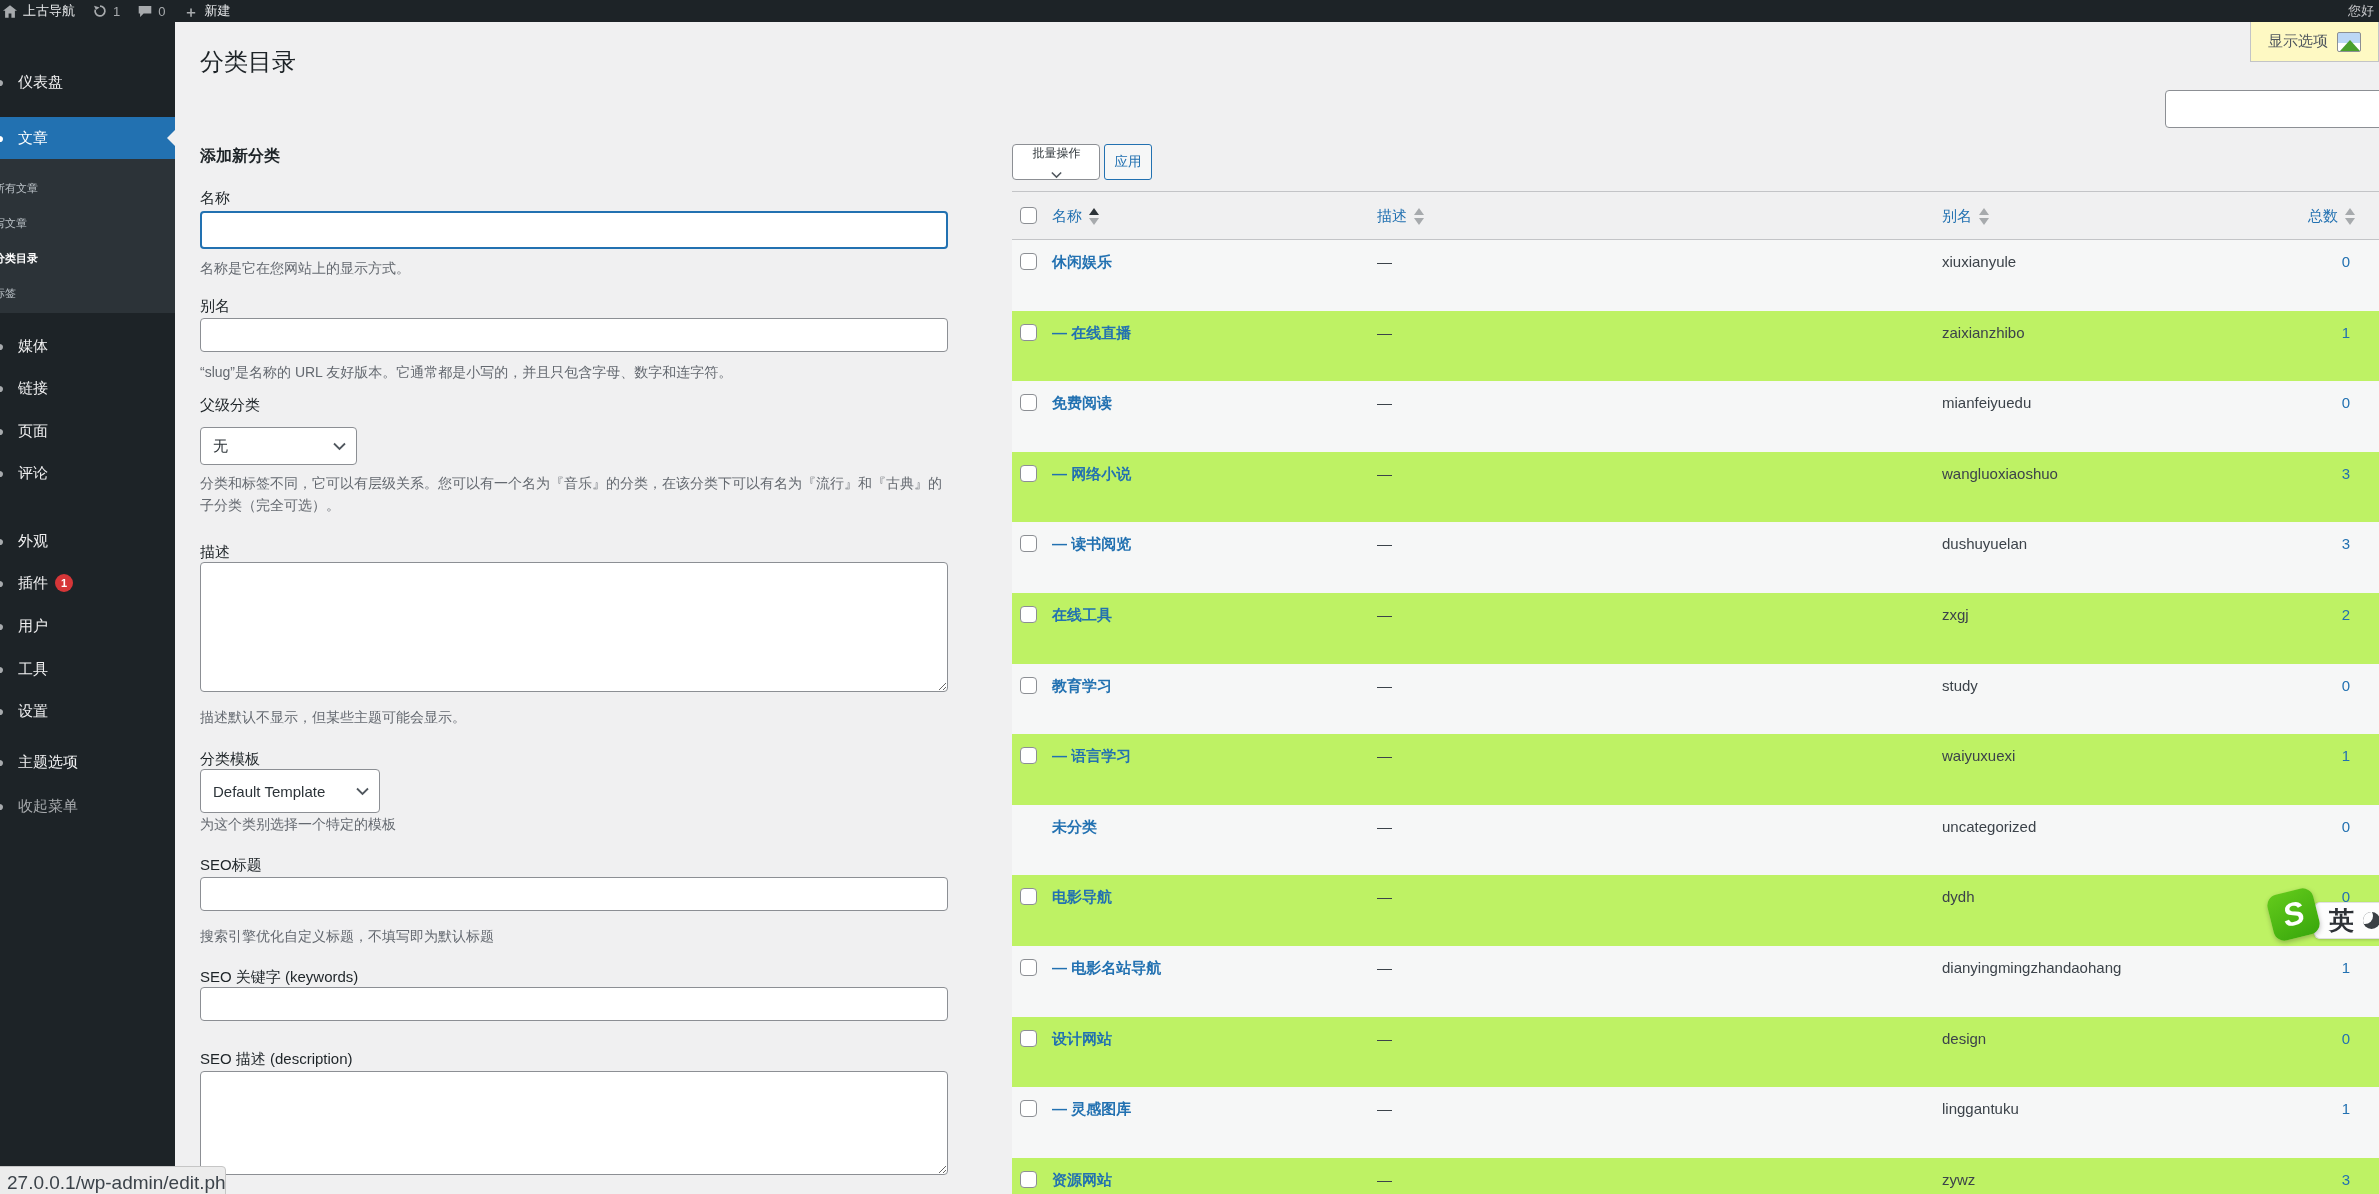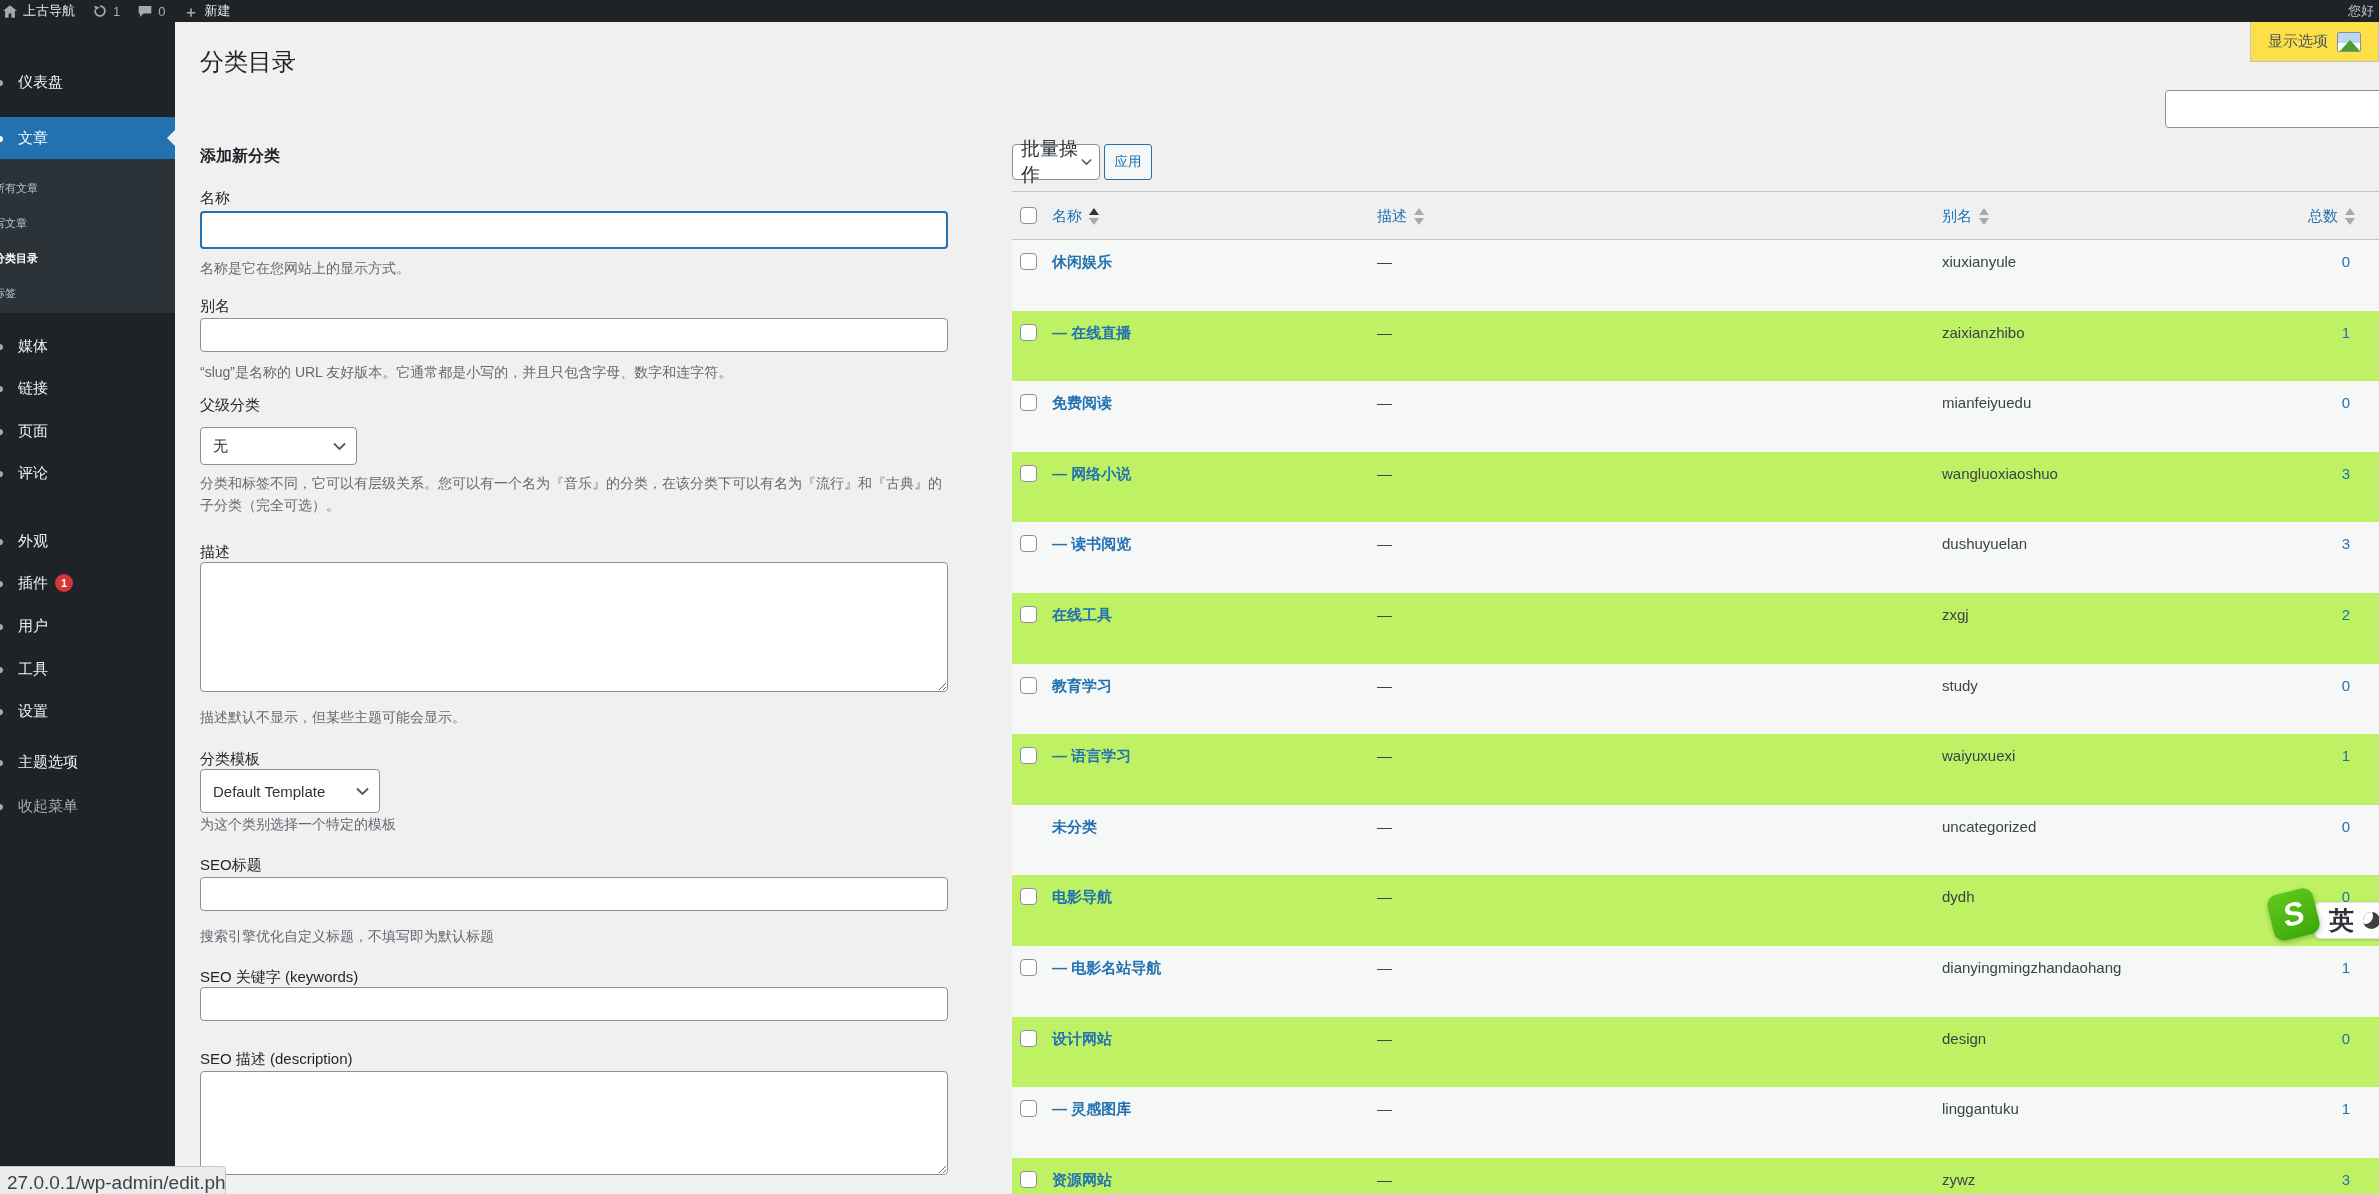--- a/index.html
+++ b/index.html
@@ -38,21 +38,21 @@
     font-size:11px; color:rgba(240,246,252,.72); cursor:pointer; }
   .smi .lbl { margin-left:-6px; white-space:nowrap; }
   .smi-current { color:#fff; font-weight:bold; }
   .badge { display:inline-block; margin-left:7px; min-width:18px; height:18px; line-height:18px;
     border-radius:9px; background:#d63638; color:#fff; font-size:11px; text-align:center;
     font-weight:bold; }
   
   .page-title { position:absolute; left:200px; top:46px; font-size:24px; font-weight:400;
     color:#1d2327; }
   .screen-options { position:absolute; left:2250px; top:22px; width:129px; height:40px;
-    background:#fde047; border:1px solid #c3c4c7; border-top:none; display:flex;
+    background:#fef9c3; border:1px solid #c3c4c7; border-top:none; display:flex;
     align-items:center; justify-content:center; gap:9px; font-size:15px; color:#50575e;
     cursor:pointer; z-index:35; }
   .search-input { position:absolute; left:2165px; top:90px; width:228px; height:38px;
     background:#fff; border:1px solid #8c8f94; border-radius:4px; font-size:15px;
     padding:0 8px; font-family:inherit; }
   
   .form-heading { position:absolute; left:200px; top:146px; font-size:16px; font-weight:700;
     color:#1d2327; }
   .flabel { position:absolute; left:200px; font-size:15px; color:#1d2327; }
   .fhelp { position:absolute; left:200px; width:748px; font-size:14px; color:#646970;
@@ -60,22 +60,22 @@
   .txt { position:absolute; left:200px; width:748px; height:34px; background:#fff;
     border:1px solid #8c8f94; border-radius:4px; font-size:15px; padding:0 8px;
     color:#2c3338; font-family:inherit; }
   textarea.txt { resize:vertical; padding:6px 8px; }
   .txt-focus { border:2px solid #2271b1 !important; }
   .wp-select { position:absolute; background:#fff; border:1px solid #8c8f94; border-radius:4px;
     display:flex; align-items:center; justify-content:space-between; padding:0 10px 0 12px;
     font-size:15px; color:#2c3338; cursor:pointer; }
   .wp-select svg { flex:0 0 auto; }
   
-  .bulk-select { left:1012px; top:144px; width:88px; height:36px; font-size:19px;
-    padding:0 7px 0 8px; }
+  .bulk-select { left:1012px; top:144px; width:88px; height:36px; font-size:12px;
+    padding:0 7px 0 8px;flex-direction:column; }
   .apply-btn { position:absolute; left:1104px; top:144px; width:48px; height:36px;
     background:#f6f7f7; border:1px solid #2271b1; border-radius:3px; color:#2271b1;
     font-size:13.5px; cursor:pointer; font-family:inherit; }
   .thead { position:absolute; left:1012px; top:191px; width:1367px; height:49px;
     border-top:1px solid #c3c4c7; border-bottom:1px solid #c3c4c7; }
   .th { position:absolute; top:0; height:49px; display:flex; align-items:center;
     color:#2271b1; font-size:15px; cursor:pointer; }
   .cb { position:absolute; width:17px; height:17px; border:1px solid #8c8f94;
     border-radius:4px; background:#fff; cursor:pointer; }
   .thead .cb { left:8px; top:15px; }

